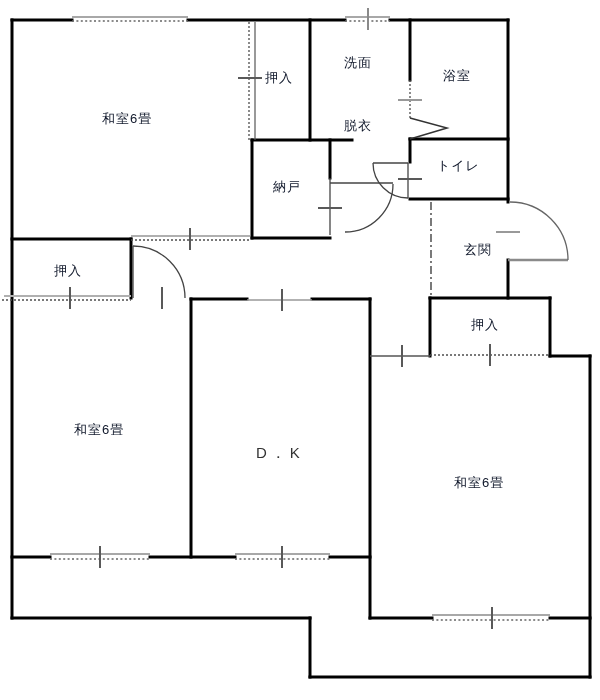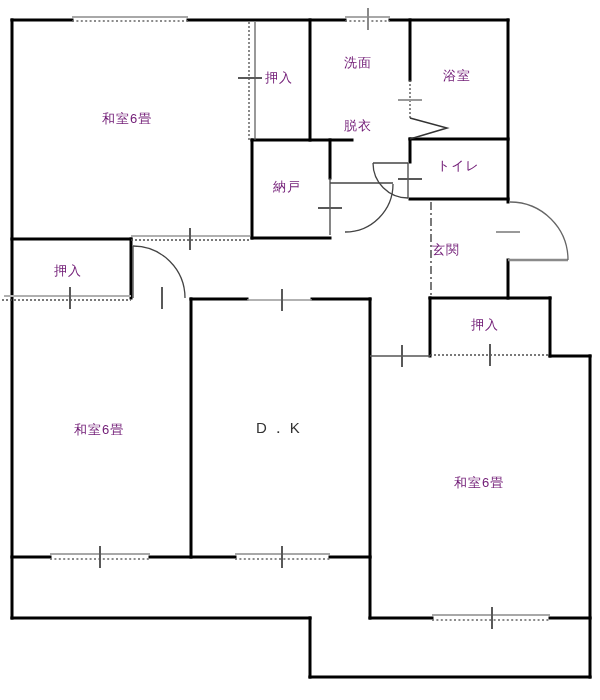--- a/index.html
+++ b/index.html
@@ -1,20 +1,20 @@
 <!DOCTYPE html>
 <html><head>
 <meta charset="utf-8">
 <style>
   html,body{margin:0;padding:0;background:#ffffff;}
   #stage{position:relative;width:600px;height:700px;background:#ffffff;overflow:hidden;
          font-family:"Liberation Sans","DejaVu Sans",sans-serif;}
   #plan-svg{position:absolute;left:0;top:0;}
-  .lbl{position:absolute;color:#701a75;font-size:13px;line-height:1.35;white-space:pre;letter-spacing:1px;}
-  .lbl.dk{font-size:15px;letter-spacing:4px;color:#333;}
+  .lbl{position:absolute;color:#0f172a;font-size:13px;line-height:1.35;white-space:pre;letter-spacing:1px;}
+  .lbl.dk{font-size:15px;letter-spacing:4px;color:#333;margin-top:25px;}
   .room{position:absolute;}
 </style>
 </head>
 <body>
 
 <div id="stage">
 
   <svg id="plan-svg" width="600" height="700" viewBox="0 0 600 700">
 
     <g stroke="#000000" stroke-width="3" stroke-linecap="square">
@@ -176,21 +176,21 @@
   </div>
 
   <div class="room" style="left:252px;top:140px;width:78px;height:80px;">
     <div class="lbl" style="left:21px;top:38px;position:absolute;">納戸</div>
   </div>
 
   <div class="room" style="left:410px;top:139px;width:98px;height:60px;">
     <div class="lbl" style="left:27px;top:18px;position:absolute;text-align:right;">トイレ</div>
   </div>
 
-  <div class="room" style="left:410px;top:199px;width:77px;height:99px;">
+  <div class="room" style="left:442px;top:199px;width:77px;height:99px;">
     <div class="lbl" style="left:22px;top:42px;position:absolute;">玄関</div>
   </div>
 
   <div class="room" style="left:12px;top:239px;width:119px;height:59px;">
     <div class="lbl" style="left:42px;top:23px;position:absolute;">押入</div>
   </div>
 
   <div class="room" style="left:12px;top:298px;width:179px;height:259px;">
     <div class="lbl" style="left:62px;top:123px;position:absolute;">和室6畳</div>
   </div>

